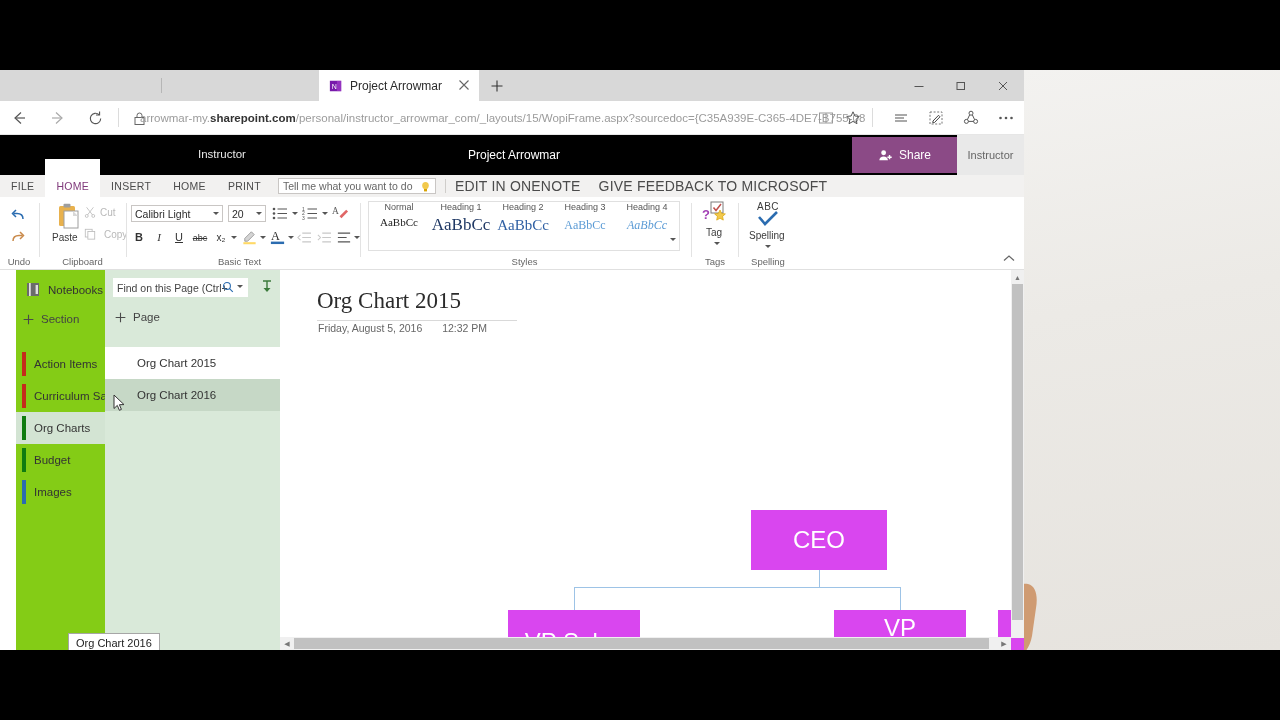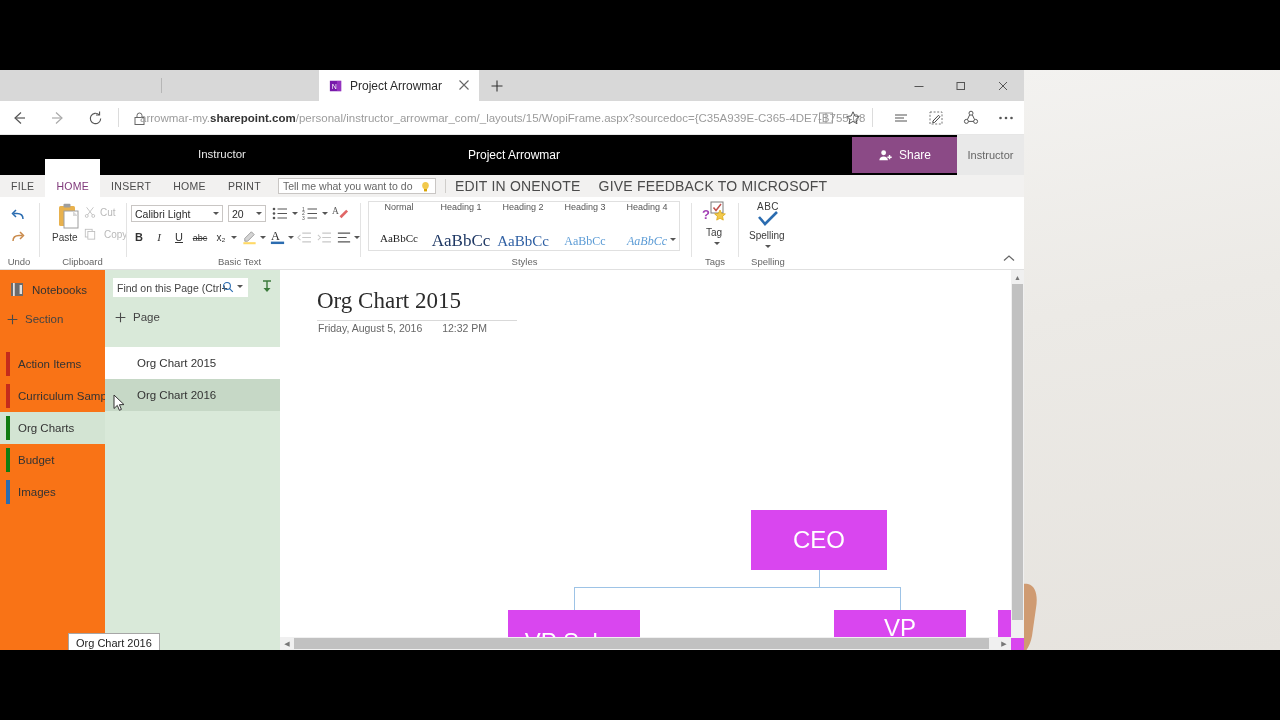--- a/index.html
+++ b/index.html
@@ -58,25 +58,25 @@
   .lbl{font-size:10px;color:#3b3b3b;}
   .dim{color:#b9b9b9;}
 
   .fontbox{border:1px solid #c9c6c4;height:17px;display:flex;align-items:center;
            padding:0 3px;box-sizing:border-box;font-size:10.5px;color:#2b2b2b;background:#fff;position:relative;}
   .caret{position:absolute;right:3px;top:6px;width:0;height:0;border-left:3px solid transparent;border-right:3px solid transparent;border-top:3.5px solid #555;}
   .btn-s{display:flex;align-items:center;justify-content:center;font-size:11px;color:#333;}
 
   .styleitem{position:absolute;top:5px;width:62px;text-align:center;}
   .stylename{font-size:9px;color:#555;}
-  .stylesample{margin-top:20px;}
+  .stylesample{margin-top:4px;}
 
   
   .main{position:relative;height:380px;background:#fff;}
-  .navpane{position:absolute;left:0;top:0;width:105px;height:380px;background:#f97316;}
+  .navpane{position:absolute;left:16px;top:0;width:105px;height:380px;background:#84cc16;}
   .nb-head{position:absolute;left:10px;top:12px;display:flex;align-items:center;gap:8px;font-size:11.5px;color:#333;}
   .addsec{position:absolute;left:7px;top:43px;display:flex;align-items:center;gap:7px;font-size:11.5px;color:#444;}
   .secitem{position:absolute;left:0;width:105px;height:32px;display:flex;align-items:center;}
   .secbar{position:absolute;left:6px;top:4px;width:4px;height:24px;}
   .secname{position:absolute;left:18px;font-size:11.5px;color:#333;white-space:nowrap;}
   .secitem.sel{background:#d3e4d3;}
 
   .pagepane{position:absolute;left:105px;top:0;width:175px;height:380px;background:#d9e9d9;}
   .findbox{position:absolute;left:8px;top:8px;width:135px;height:19px;background:#fff;
            display:flex;align-items:center;padding:0 4px;box-sizing:border-box;font-size:10.5px;color:#444;position:absolute;}

